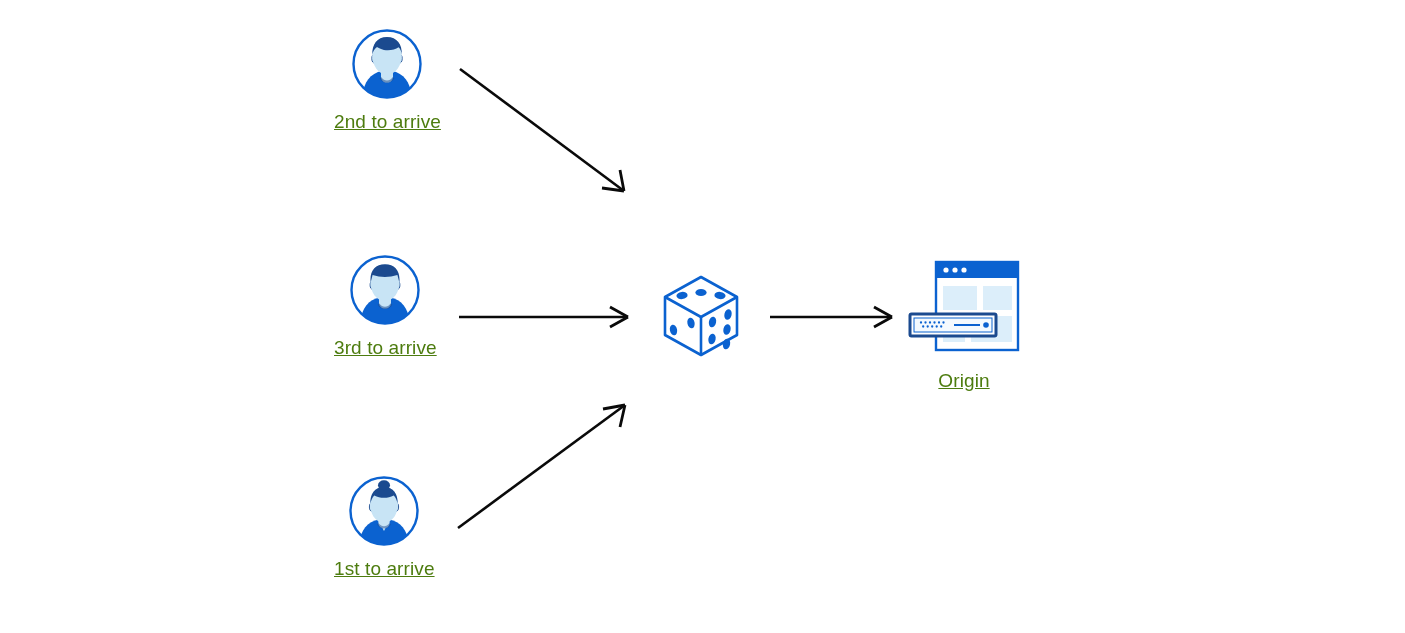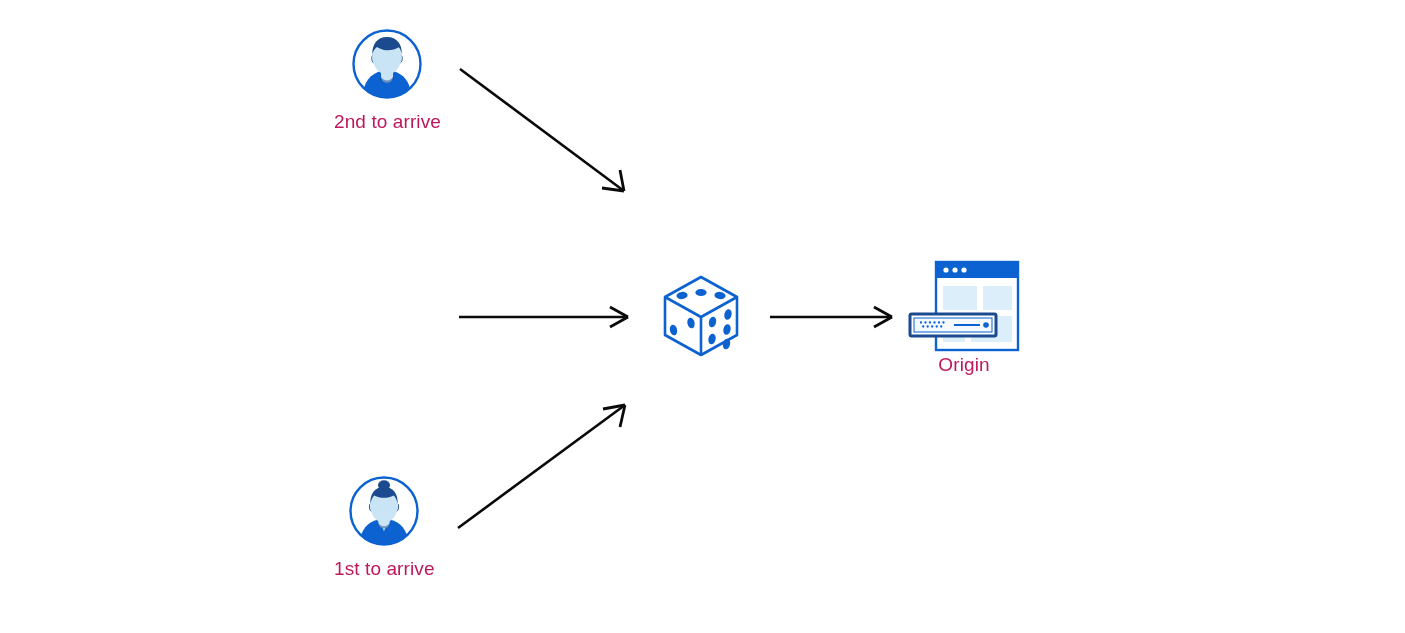--- a/index.html
+++ b/index.html
@@ -19,26 +19,27 @@
   }
   .node {
     position: absolute;
     display: flex;
     flex-direction: column;
     align-items: center;
   }
   .node-label {
     font-family: "Liberation Sans", sans-serif;
     font-size: 19px;
-    color: #be185d;
+    color: #4d7c0f;
     white-space: nowrap;
     letter-spacing: 0.1px;
+    text-decoration: underline;
   }
   .avatar-node .node-label { margin-top: 10px; }
-  .origin-node .node-label { margin-top: 0; }
+  .origin-node .node-label { margin-top: 16px; }
 
   .avatar-wrap { width: 74px; height: 74px; }
   .dice-wrap { width: 86px; height: 86px; }
   .origin-wrap { width: 112px; height: 96px; }
 
   svg { display: block; overflow: visible; }
 
   .arrow-layer {
     position: absolute;
     left: 0; top: 0;
@@ -93,20 +94,42 @@
           <ellipse cx="48.8" cy="31.5" rx="3.4" ry="4.6" fill="#c8e4f5" stroke="#1b4a8f" stroke-width="0.9"></ellipse>
           <path d="M37 10.5 c-10 0 -14.8 7.4 -14.8 17.5 c0 10.6 6.2 19.6 14.8 19.6 s14.8 -9 14.8 -19.6 c0 -10.1 -4.8 -17.5 -14.8 -17.5 Z" fill="#c8e4f5"></path>
           <path d="M22.4 27.5 c-0.6 -10 4.6 -17.6 14.6 -17.6 c10.1 0 15.3 7.5 14.8 17.6 c-0.4 -3.2 -1.6 -5.6 -3.2 -7.2 c-3.4 2.4 -9.4 3.6 -14.6 2.6 c-3.2 -0.6 -5.4 -1.6 -7 -2.8 c-2.4 1.8 -4.1 4.2 -4.6 7.4 Z" fill="#1b4a8f"></path>
           <path d="M31.4 50.2 c1.6 2.2 3.4 3.2 5.6 3.2 c2.2 0 4 -1 5.6 -3.2 l1.8 1.1 c-1.9 3 -4.4 4.4 -7.4 4.4 c-3 0 -5.5 -1.4 -7.4 -4.4 Z" fill="#1b4a8f" opacity="0.55"></path>
         </g>
       </svg>
     </div>
     <div class="node-label">2nd to arrive</div>
   </div>
 
+  <div class="node avatar-node" style="left:334px; top:253px;">
+    <div class="avatar-wrap">
+      <svg viewBox="0 0 74 74" width="74" height="74">
+        <defs>
+            <clipPath id="clipB">
+              <circle cx="37" cy="37" r="33.5"></circle>
+            </clipPath>
+          </defs>
+        <circle cx="37" cy="37" r="33.5" fill="#ffffff" stroke="#0b62d0" stroke-width="2.4"></circle>
+        <g clip-path="url(#clipB)">
+          <path d="M37 44 c-13.5 0 -21.5 8.6 -23.5 19 c-0.6 3.2 -0.8 6.5 -0.8 9.5 h48.6 c0 -3 -0.2 -6.3 -0.8 -9.5 C58.5 52.6 50.5 44 37 44 Z" fill="#0b62d0"></path>
+          <path d="M31 38.5 h12 v11.5 c0 3.4 -2.7 5.6 -6 5.6 s-6 -2.2 -6 -5.6 Z" fill="#c8e4f5"></path>
+          <ellipse cx="25.4" cy="32" rx="3.3" ry="4.5" fill="#c8e4f5" stroke="#1b4a8f" stroke-width="0.9"></ellipse>
+          <ellipse cx="48.6" cy="32" rx="3.3" ry="4.5" fill="#c8e4f5" stroke="#1b4a8f" stroke-width="0.9"></ellipse>
+          <path d="M37 11.5 c-9.8 0 -14.6 7.2 -14.6 17.2 c0 10.6 6.2 19.4 14.6 19.4 s14.6 -8.8 14.6 -19.4 c0 -10 -4.8 -17.2 -14.6 -17.2 Z" fill="#c8e4f5"></path>
+          <path d="M22.5 26.5 c0 -9.4 5.3 -15.2 14.5 -15.2 c9.2 0 14.5 5.8 14.5 15.2 c0 1 -0.1 2 -0.2 2.8 l-1.9 -7.2 c-8.3 2.6 -16.8 2.6 -24.8 0 l-1.9 7.2 c-0.1 -0.8 -0.2 -1.8 -0.2 -2.8 Z" fill="#1b4a8f"></path>
+          <path d="M31.4 50.6 c1.6 2.2 3.4 3.2 5.6 3.2 c2.2 0 4 -1 5.6 -3.2 l1.8 1.1 c-1.9 3 -4.4 4.4 -7.4 4.4 c-3 0 -5.5 -1.4 -7.4 -4.4 Z" fill="#1b4a8f" opacity="0.55"></path>
+        </g>
+      </svg>
+    </div>
+    <div class="node-label">3rd to arrive</div>
+  </div>
 
   <div class="node avatar-node" style="left:334px; top:474px;">
     <div class="avatar-wrap">
       <svg viewBox="0 0 74 74" width="74" height="74">
         <defs>
             <clipPath id="clipC">
               <circle cx="37" cy="37" r="33.5"></circle>
             </clipPath>
           </defs>
         <circle cx="37" cy="37" r="33.5" fill="#ffffff" stroke="#0b62d0" stroke-width="2.4"></circle>

